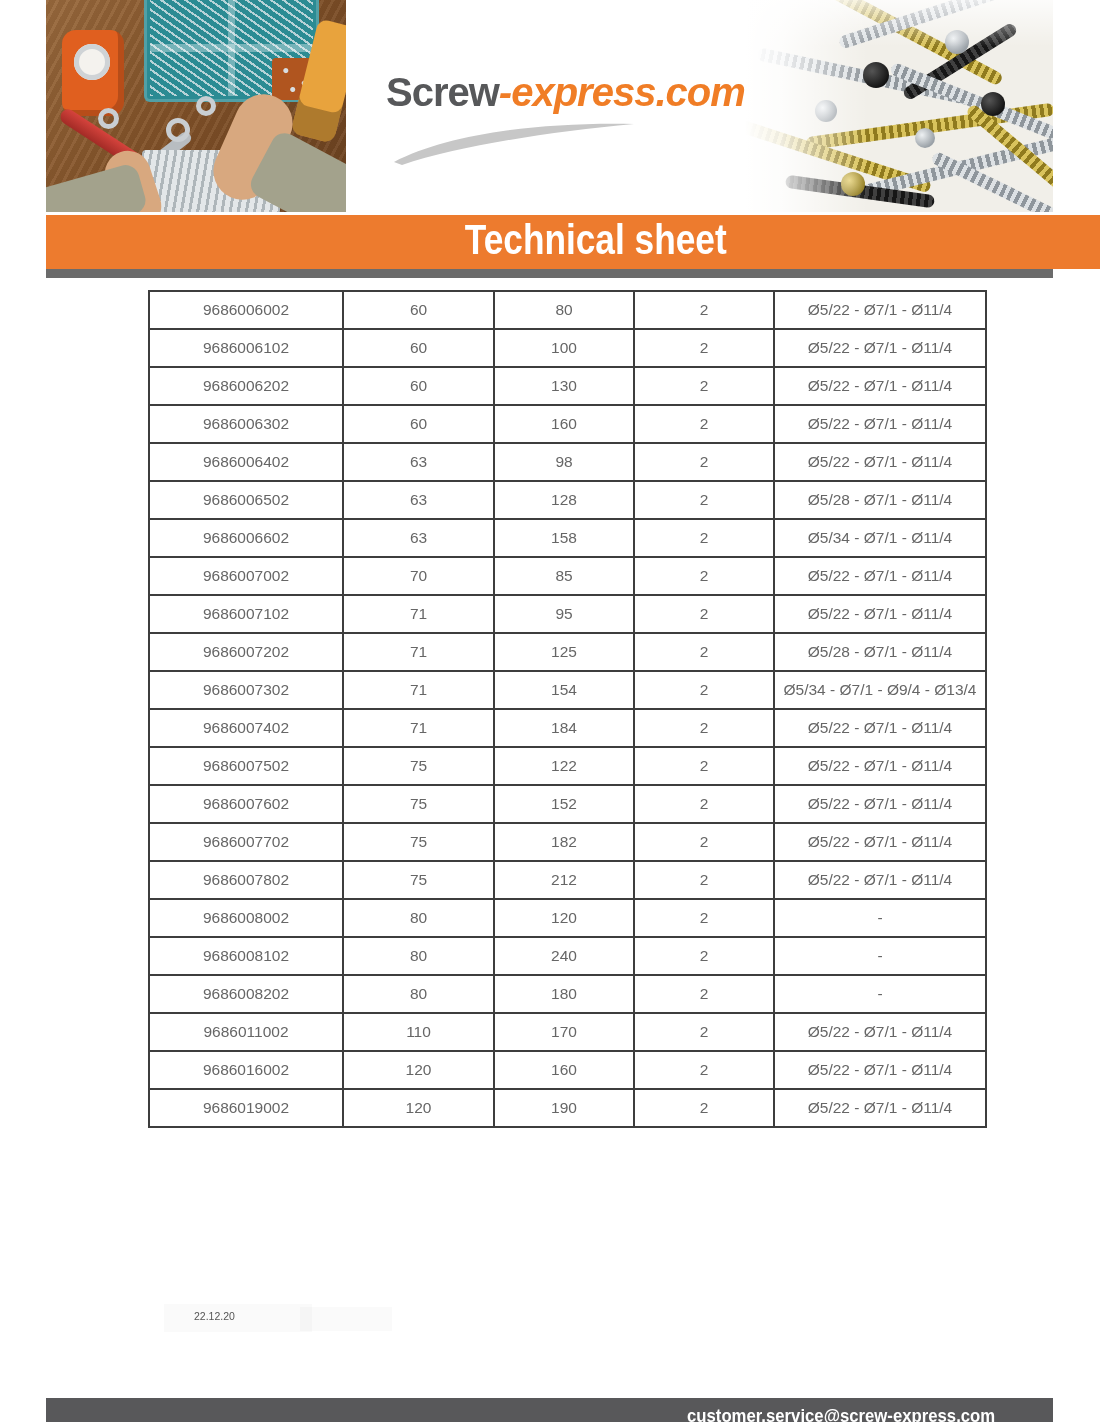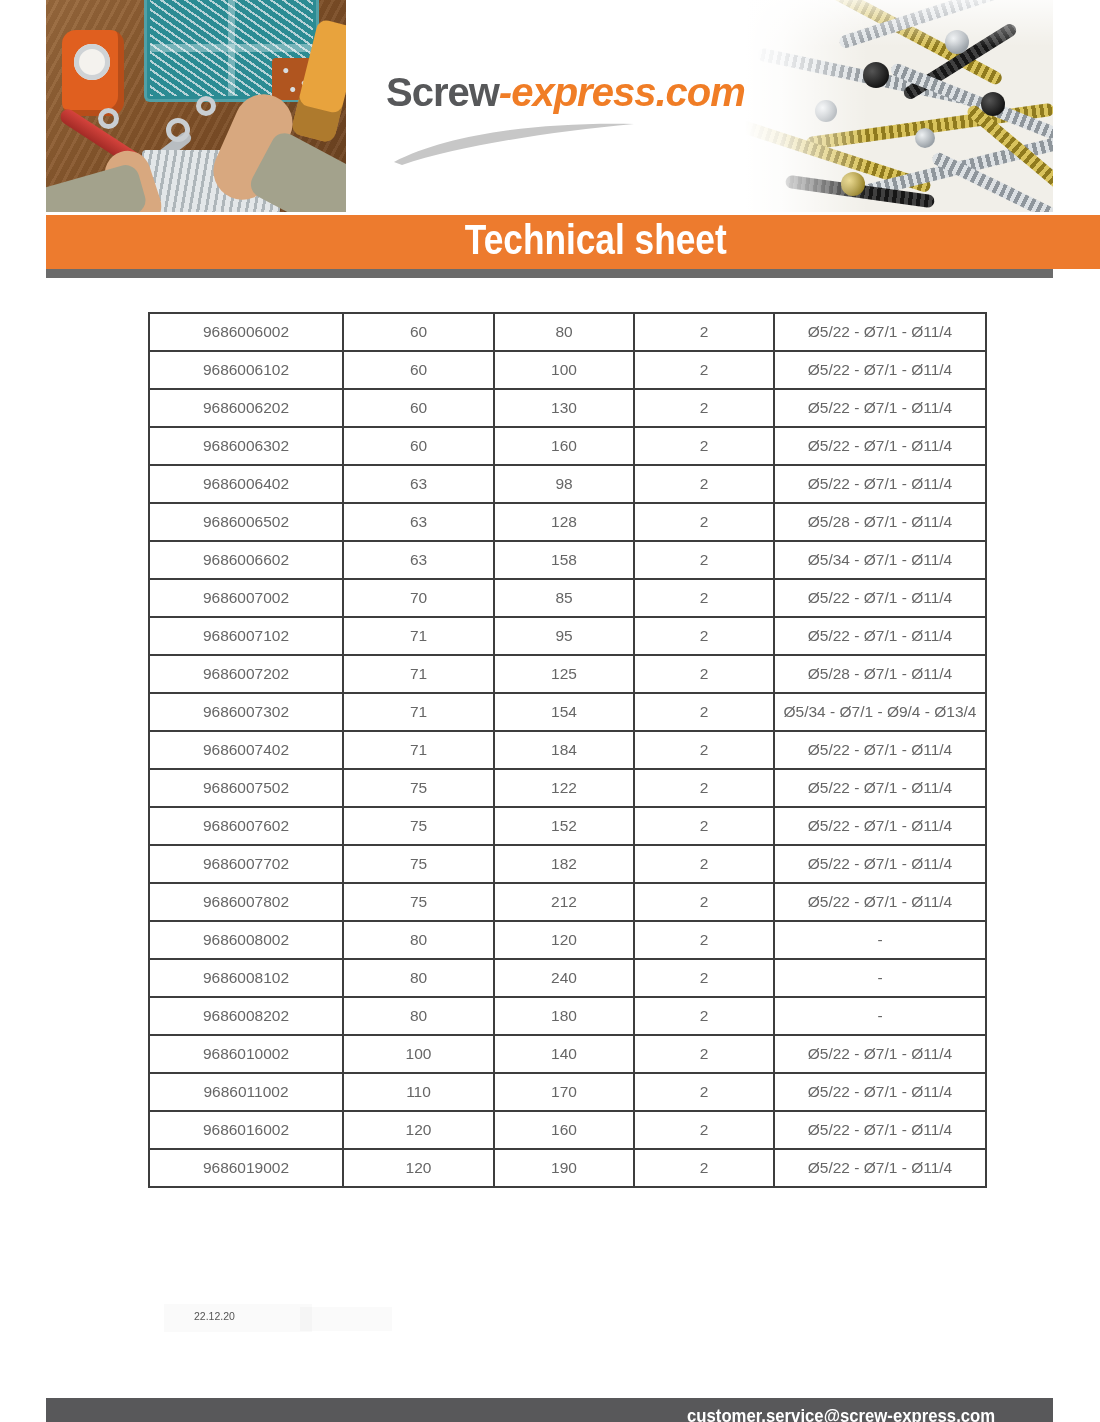--- a/index.html
+++ b/index.html
@@ -54,21 +54,21 @@
   .logo-line{position:absolute;left:40px;top:70px;width:340px;white-space:nowrap;font-size:40px;font-weight:bold;letter-spacing:-1px;}
   .logo-primary{color:var(--logo_gray,#57585A);}
   .logo-secondary{color:var(--logo_orange,#F07D26);font-style:italic;}
   .logo-swoosh{position:absolute;left:42px;top:118px;}
   
   .banner{position:absolute;left:46px;top:215px;width:1099px;height:54px;background:var(--accent_orange,#ED7B2E);
     display:flex;align-items:flex-start;justify-content:center;}
   .banner-title{color:#fff;font-size:43px;font-weight:bold;letter-spacing:0;display:inline-block;transform:scaleX(.82);transform-origin:center;}
   .divider{position:absolute;left:46px;top:269px;width:1007px;height:9px;background:var(--divider_gray,#6B6B6B);}
   
-  .spec-table{position:absolute;left:148px;top:312px;border-collapse:collapse;table-layout:fixed;}
+  .spec-table{position:absolute;left:148px;top:290px;border-collapse:collapse;table-layout:fixed;}
   .spec-table td{
     border:2px solid var(--table_border,#3D3D3D);
     height:32px;padding:2px 8px;
     text-align:center;vertical-align:middle;
     font-size:15.5px;line-height:1.5;color:var(--table_text,#666666);
     overflow:hidden;
   }
   .spec-table col.c1{width:194px;}
   .spec-table col.c2{width:151px;}
   .spec-table col.c3{width:140px;}
@@ -281,27 +281,20 @@
           <td>-</td>
         </tr>
         <tr>
           <td>9686008202</td>
           <td>80</td>
           <td>180</td>
           <td>2</td>
           <td>-</td>
         </tr>
         <tr>
-          <td>9686010002</td>
-          <td>100</td>
-          <td>140</td>
-          <td>2</td>
-          <td>Ø5/22 - Ø7/1 - Ø11/4</td>
-        </tr>
-        <tr>
           <td>9686011002</td>
           <td>110</td>
           <td>170</td>
           <td>2</td>
           <td>Ø5/22 - Ø7/1 - Ø11/4</td>
         </tr>
         <tr>
           <td>9686016002</td>
           <td>120</td>
           <td>160</td>

